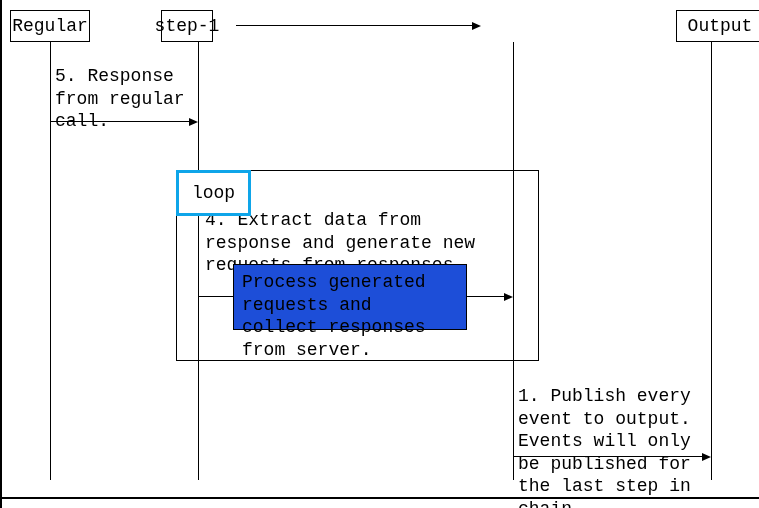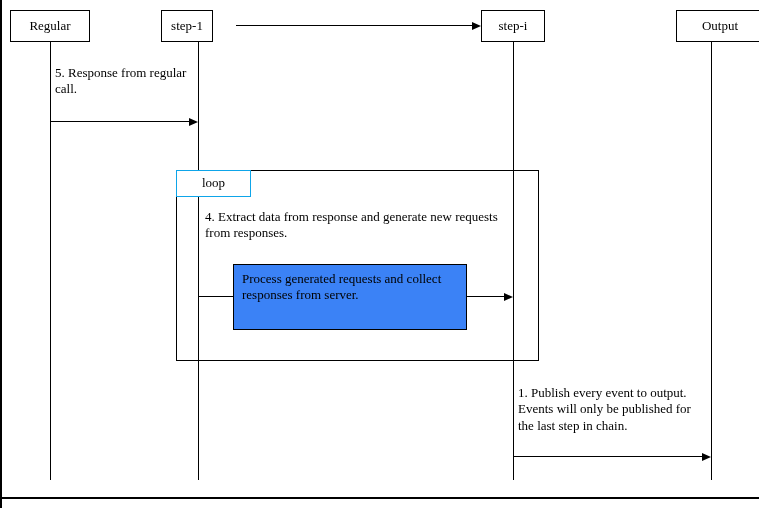--- a/index.html
+++ b/index.html
@@ -1,22 +1,22 @@
 <!DOCTYPE html>
 <html><head>
 <meta charset="utf-8">
 <style>
   * { margin:0; padding:0; box-sizing:border-box; }
   body { background:#fff; }
   .canvas {
     position:relative;
     width:759px; height:508px;
     background:#ffffff;
-    font-family:Liberation Serif, serif;
-    font-size:13px;
+    font-family:Liberation Mono, monospace;
+    font-size:18px;
     line-height:1.25;
     color:#000;
     overflow:hidden;
   }
   .pbox {
     position:absolute;
     top:10px; height:32px;
     border:1px solid #000;
     background:#fff;
     display:flex; align-items:center; justify-content:center;
@@ -34,48 +34,47 @@
   .msg-text { position:absolute; background:transparent; }
   .loop-frame {
     position:absolute;
     left:176px; top:170px; width:363px; height:191px;
     border:1px solid #000;
     background:transparent;
     z-index:1;
   }
   .loop-tag {
     position:absolute;
-    left:176px; top:170px; width:75px; height:27px;
-    border:1px solid #0ea5e9;
+    left:176px; top:170px; width:75px; height:46px;
+    border:3px solid #0ea5e9;
     background:#fff;
     display:flex; align-items:center; justify-content:center;
     z-index:2;
   }
   .process-box {
     position:absolute;
     left:233px; top:264px; width:234px; height:66px;
     border:1px solid #000;
-    background:#3b82f6;
+    background:#1d4ed8;
     padding:6px 8px;
     z-index:2;
   }
   .frame-left { position:absolute; left:0; top:0; width:2px; height:508px; background:#000; }
   .frame-bottom { position:absolute; left:0; top:497px; width:759px; height:2px; background:#000; }
 </style>
 </head>
 <body>
 
 <div class="canvas">
 
   <div class="frame-left"></div>
   <div class="frame-bottom"></div>
 
   <div class="pbox" style="left:10px;width:80px">Regular</div>
   <div class="pbox" style="left:161px;width:52px">step-1</div>
-  <div class="pbox" style="left:481px;width:64px">step-i</div>
   <div class="pbox" style="left:676px;width:88px">Output</div>
 
   <div class="vline" style="left:50px;top:42px;height:438px"></div>
   <div class="vline" style="left:198px;top:42px;height:438px"></div>
   <div class="vline" style="left:513px;top:42px;height:438px"></div>
   <div class="vline" style="left:711px;top:42px;height:438px"></div>
 
   <div class="hline" style="left:236px;top:25px;width:236px"></div>
   <div class="arrowhead-right" style="left:472px;top:22px"></div>
 

